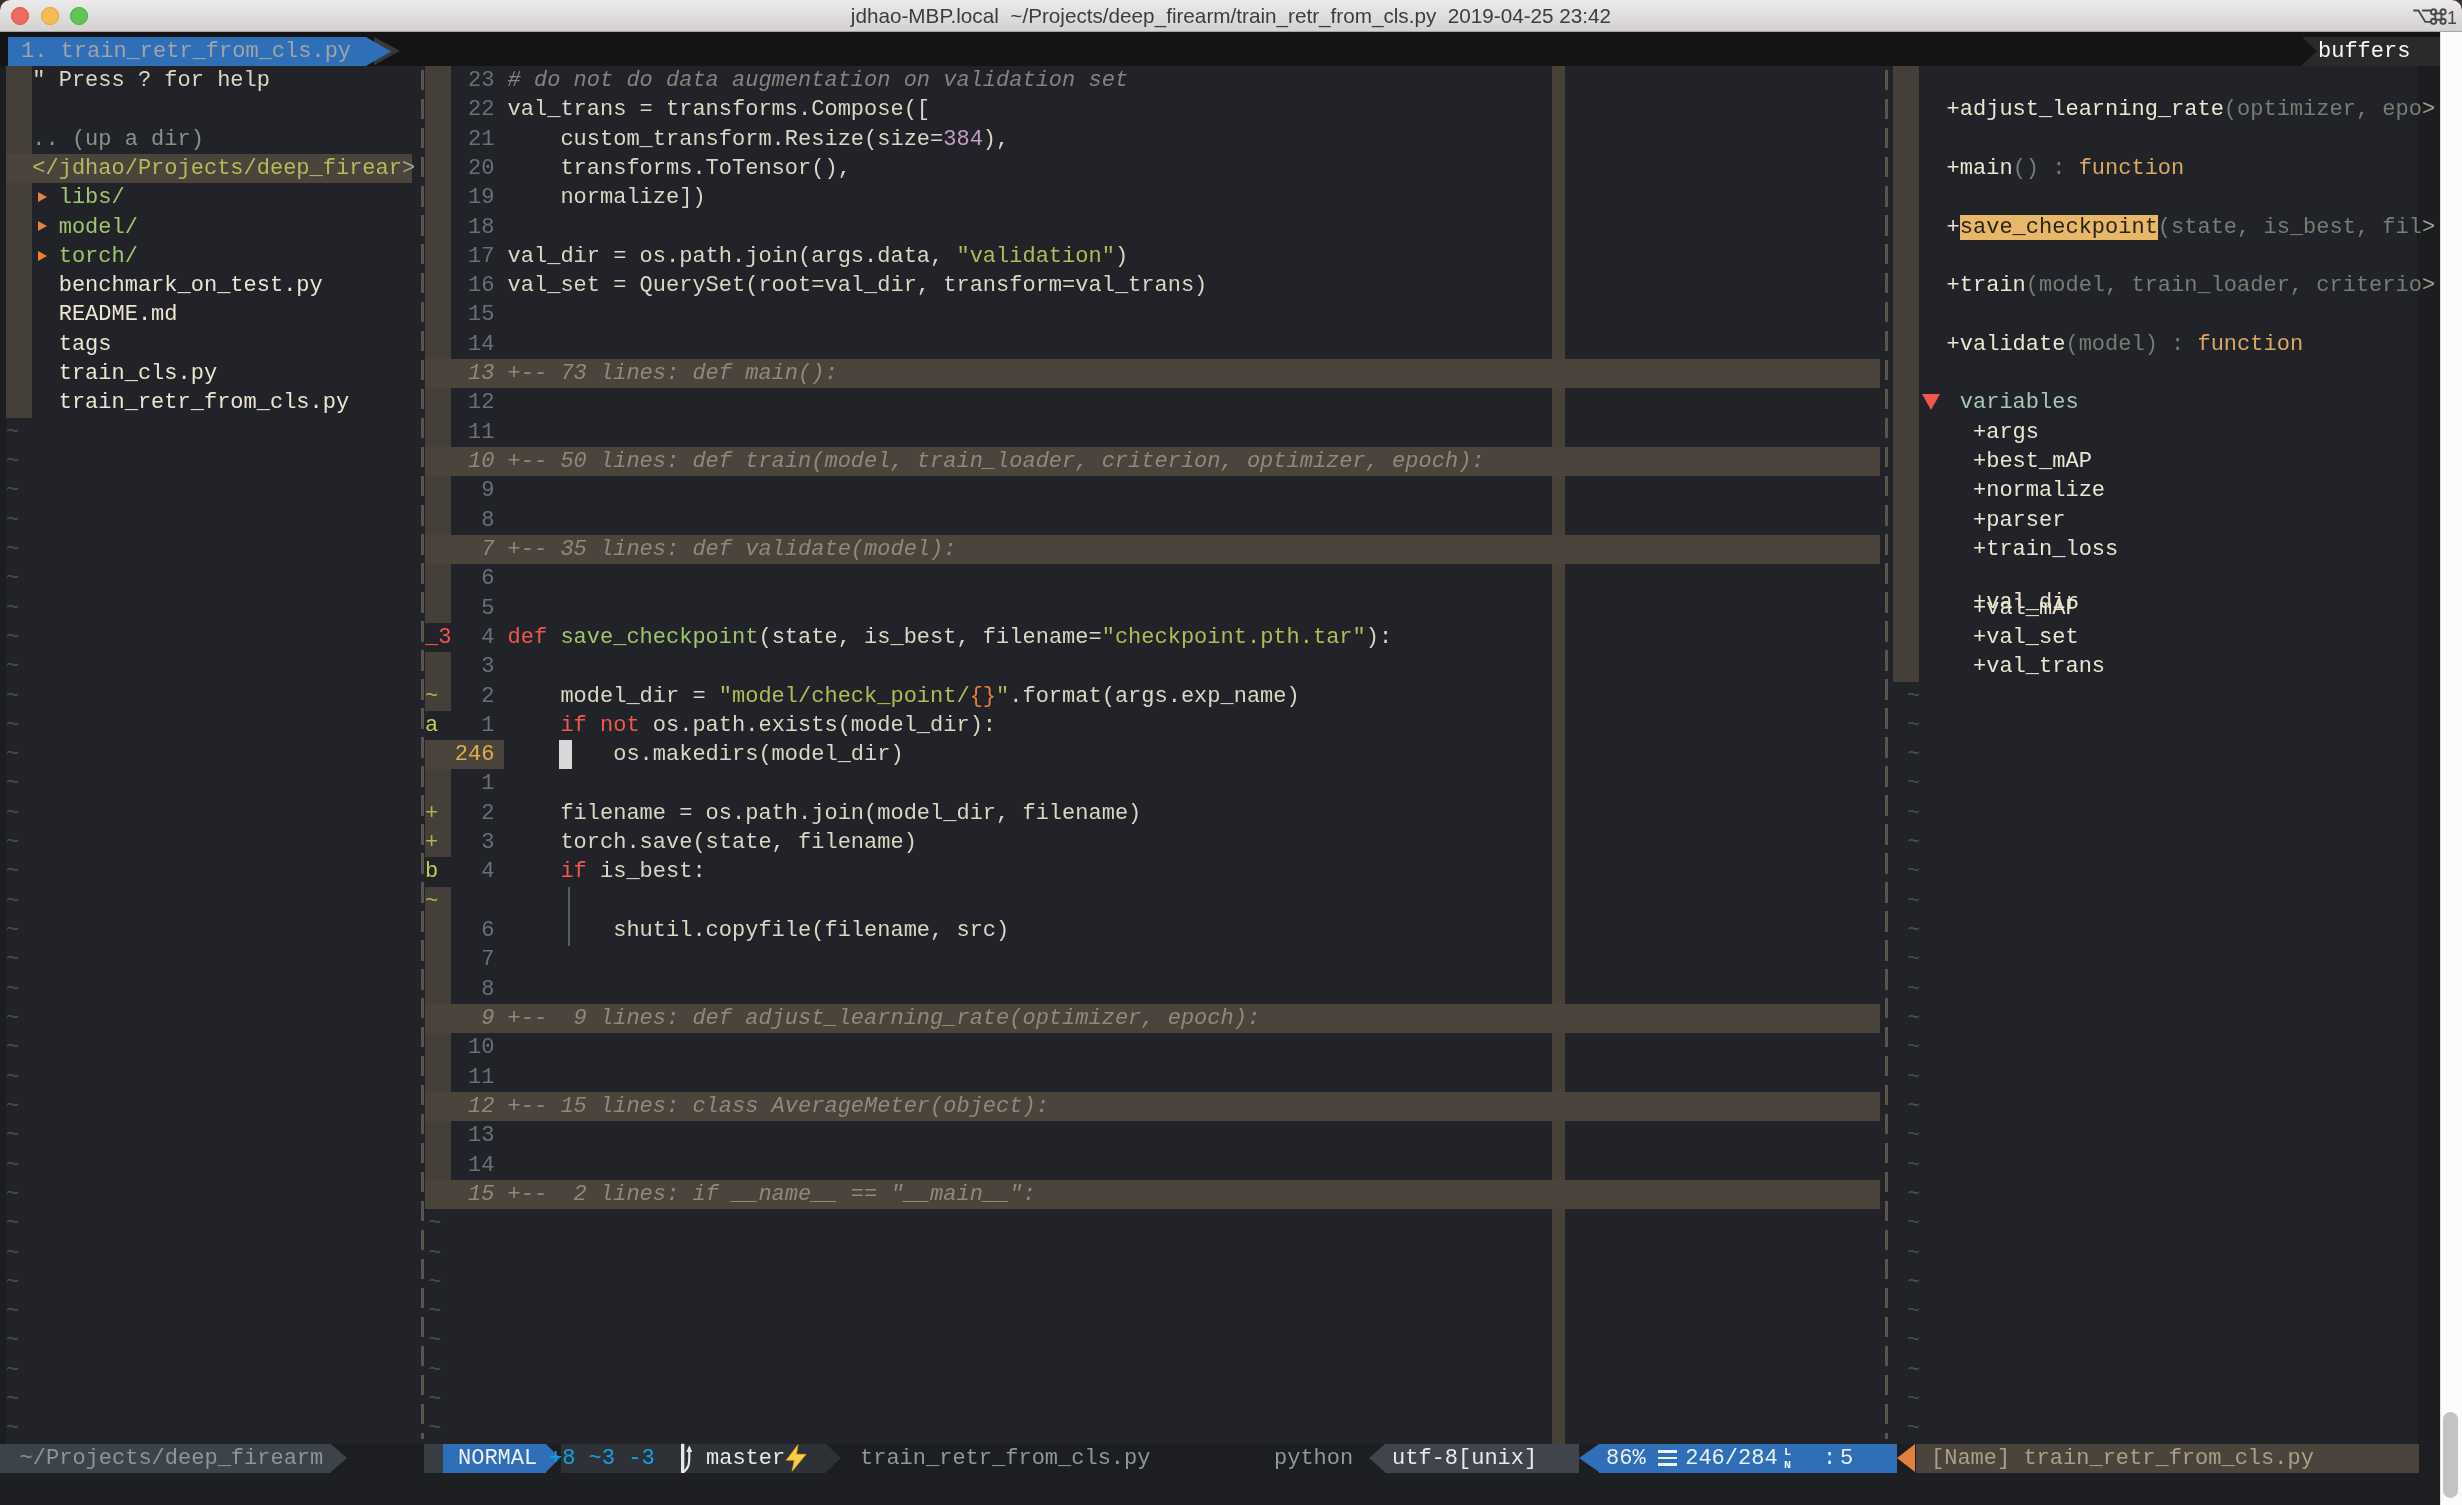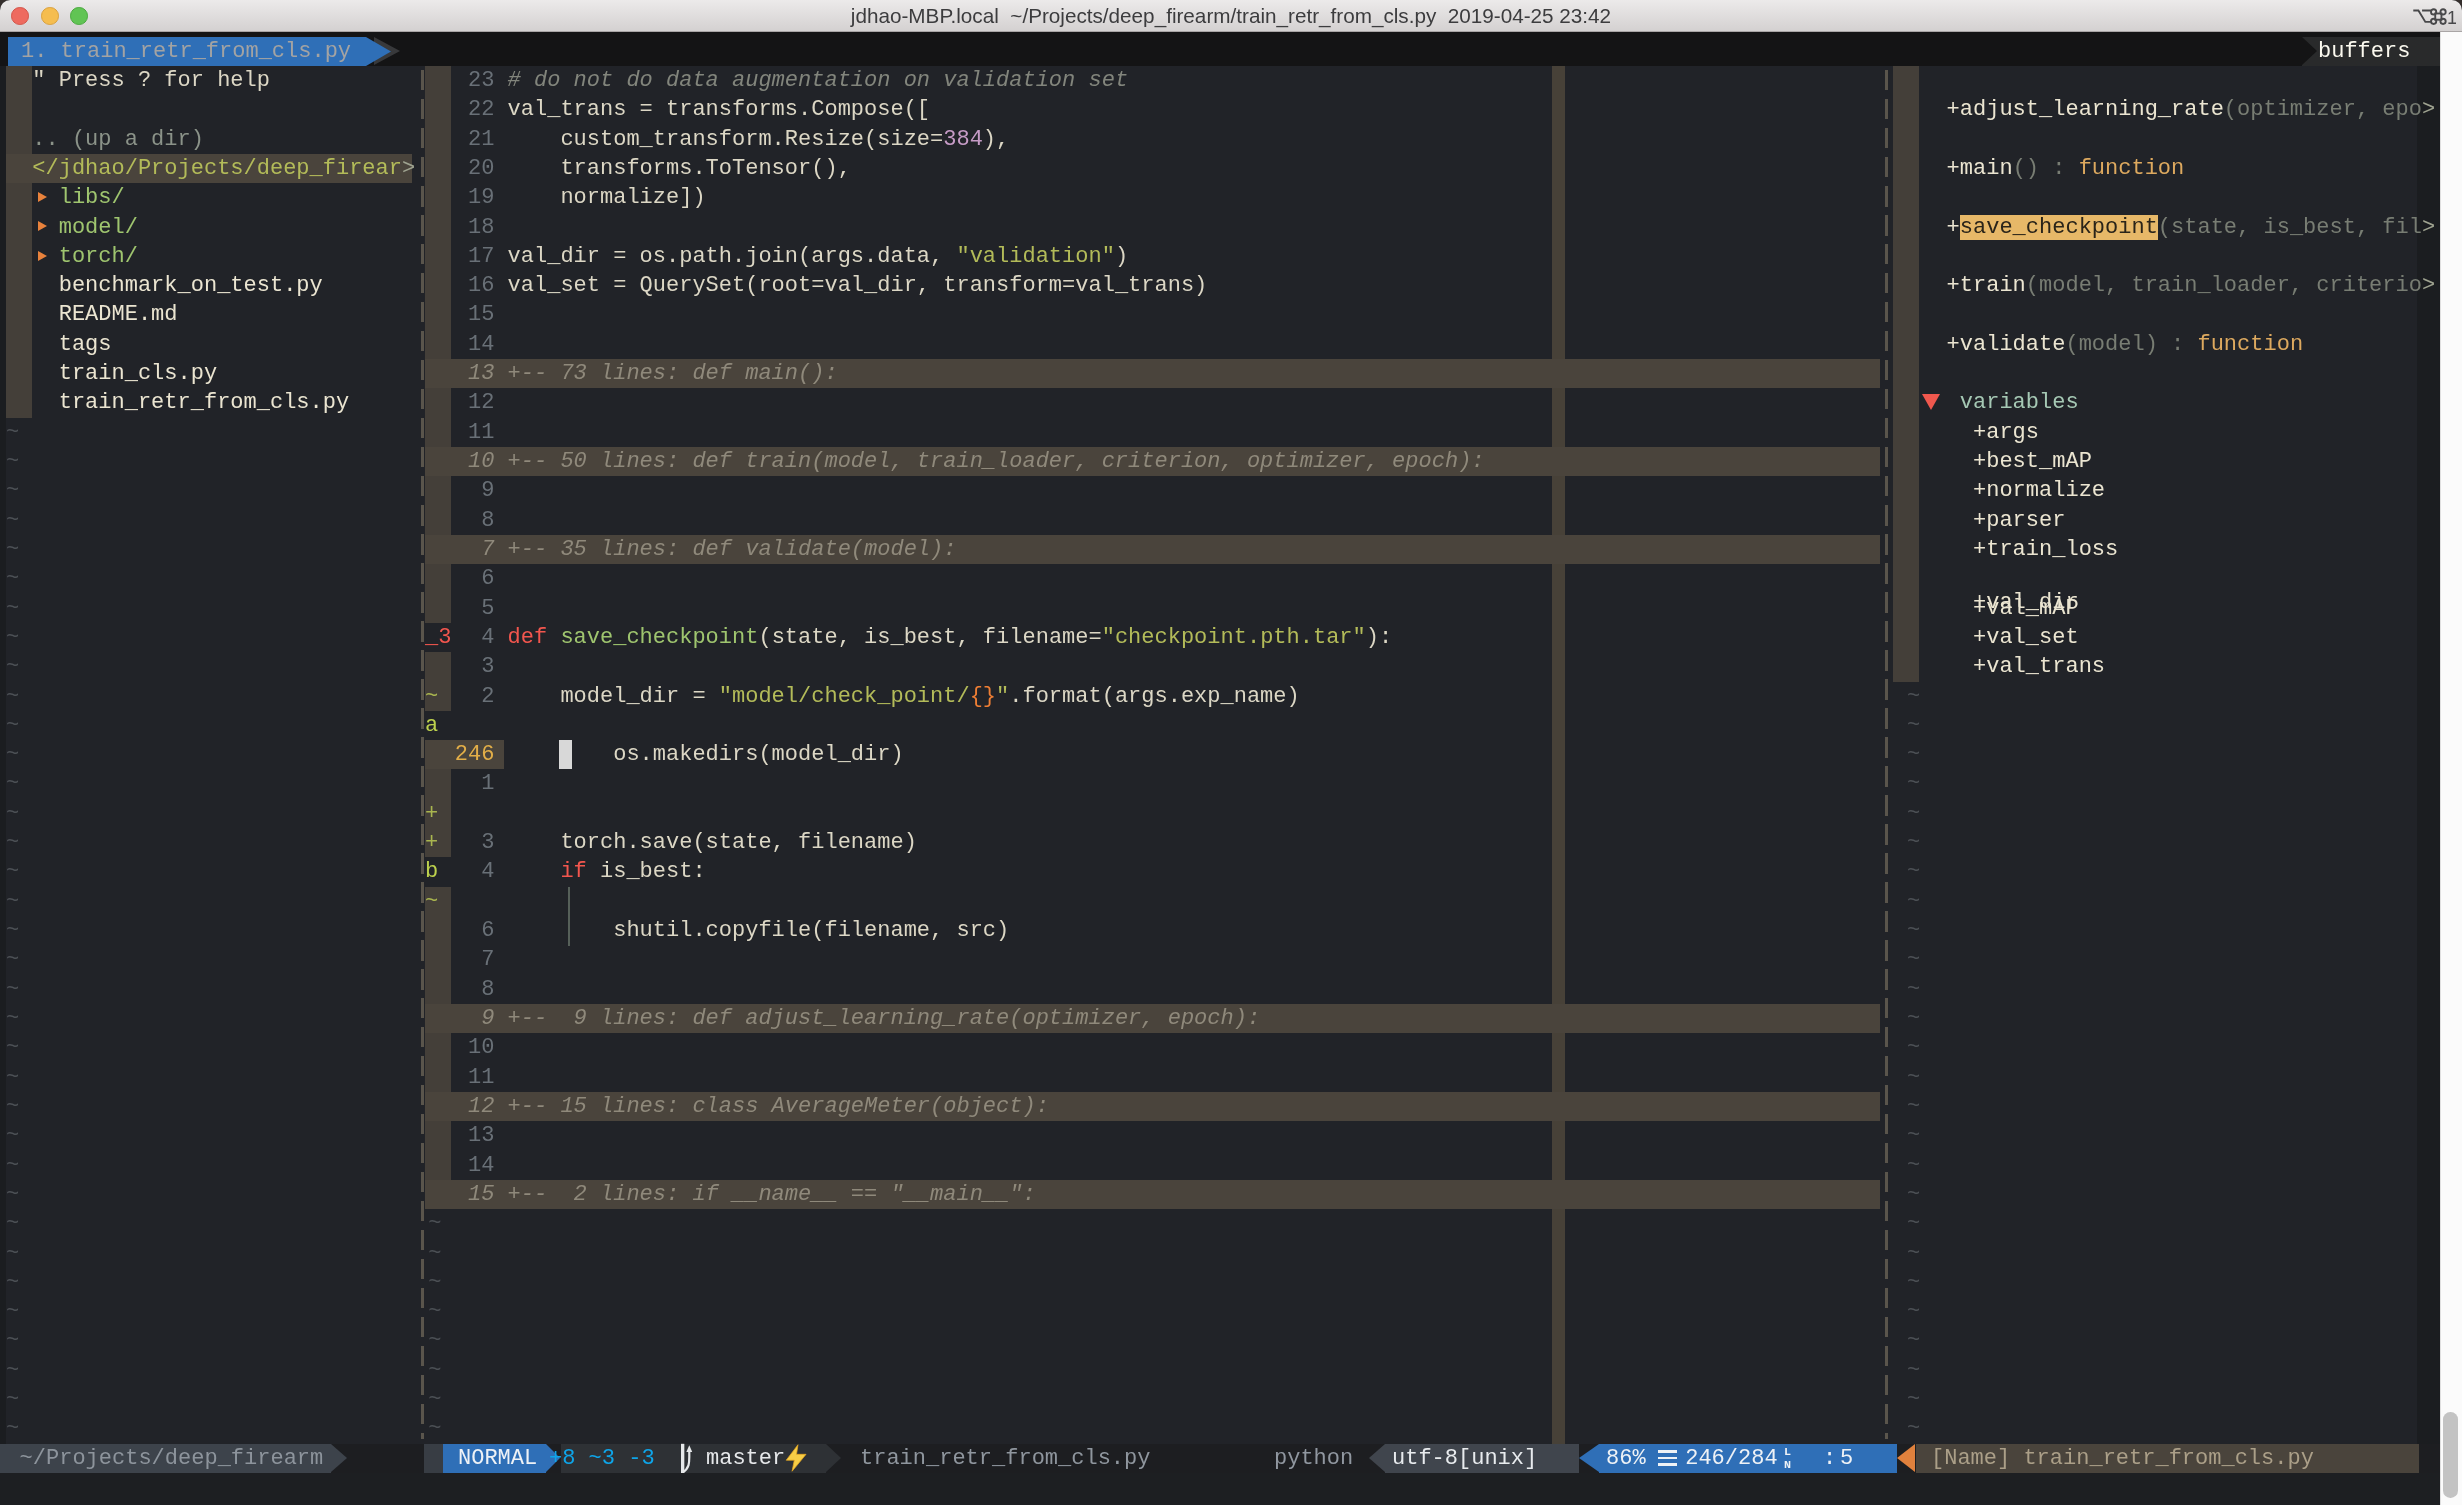--- a/index.html
+++ b/index.html
@@ -148,22 +148,24 @@
 <div class="r " style="left:5.9px;top:418px">                                   <span class="num">11</span> </div>
 <div class="r it" style="left:5.9px;top:447px">                                   <span class="fold">10 +-- 50 lines: def train(model, train_loader, criterion, optimizer, epoch):</span></div>
 <div class="r " style="left:5.9px;top:476px">                                   <span class="num"> 9</span> </div>
 <div class="r " style="left:5.9px;top:506px">                                   <span class="num"> 8</span> </div>
 <div class="r it" style="left:5.9px;top:535px">                                    <span class="fold">7 +-- 35 lines: def validate(model):</span></div>
 <div class="r " style="left:5.9px;top:564px">                                   <span class="num"> 6</span> </div>
 <div class="r " style="left:5.9px;top:594px">                                   <span class="num"> 5</span> </div>
 <div class="r " style="left:5.9px;top:623px">                                   <span class="num"> 4</span> <span class="red">def</span><span class="t"> </span><span class="grn">save_checkpoint</span><span class="t">(state, is_best, filename=</span><span class="strg">"checkpoint.pth.tar"</span><span class="t">):</span></div>
 <div class="r " style="left:5.9px;top:652px">                                   <span class="num"> 3</span> </div>
 <div class="r " style="left:5.9px;top:682px">                                   <span class="num"> 2</span> <span class="t">    model_dir = </span><span class="strg">"model/check_point/</span><span class="org">{}</span><span class="strg">"</span><span class="t">.format(args.exp_name)</span></div>
+<div class="r " style="left:5.9px;top:711px">                                   <span class="num"> 1</span> <span class="t">    </span><span class="red">if</span><span class="t"> </span><span class="red">not</span><span class="t"> os.path.exists(model_dir):</span></div>
 <div class="r " style="left:5.9px;top:740px">                                  <span class="ylw">246</span> <span class="t">        os.makedirs(model_dir)</span></div>
 <div class="r " style="left:5.9px;top:769px">                                   <span class="num"> 1</span> </div>
+<div class="r " style="left:5.9px;top:799px">                                   <span class="num"> 2</span> <span class="t">    filename = os.path.join(model_dir, filename)</span></div>
 <div class="r " style="left:5.9px;top:828px">                                   <span class="num"> 3</span> <span class="t">    torch.save(state, filename)</span></div>
 <div class="r " style="left:5.9px;top:857px">                                   <span class="num"> 4</span> <span class="t">    </span><span class="red">if</span><span class="t"> is_best:</span></div>
 <div class="r " style="left:5.9px;top:916px">                                   <span class="num"> 6</span> <span class="t">        shutil.copyfile(filename, src)</span></div>
 <div class="r " style="left:5.9px;top:945px">                                   <span class="num"> 7</span> </div>
 <div class="r " style="left:5.9px;top:975px">                                   <span class="num"> 8</span> </div>
 <div class="r it" style="left:5.9px;top:1004px">                                    <span class="fold">9 +--  9 lines: def adjust_learning_rate(optimizer, epoch):</span></div>
 <div class="r " style="left:5.9px;top:1033px">                                   <span class="num">10</span> </div>
 <div class="r " style="left:5.9px;top:1063px">                                   <span class="num">11</span> </div>
 <div class="r it" style="left:5.9px;top:1092px">                                   <span class="fold">12 +-- 15 lines: class AverageMeter(object):</span></div>
 <div class="r " style="left:5.9px;top:1121px">                                   <span class="num">13</span> </div>

